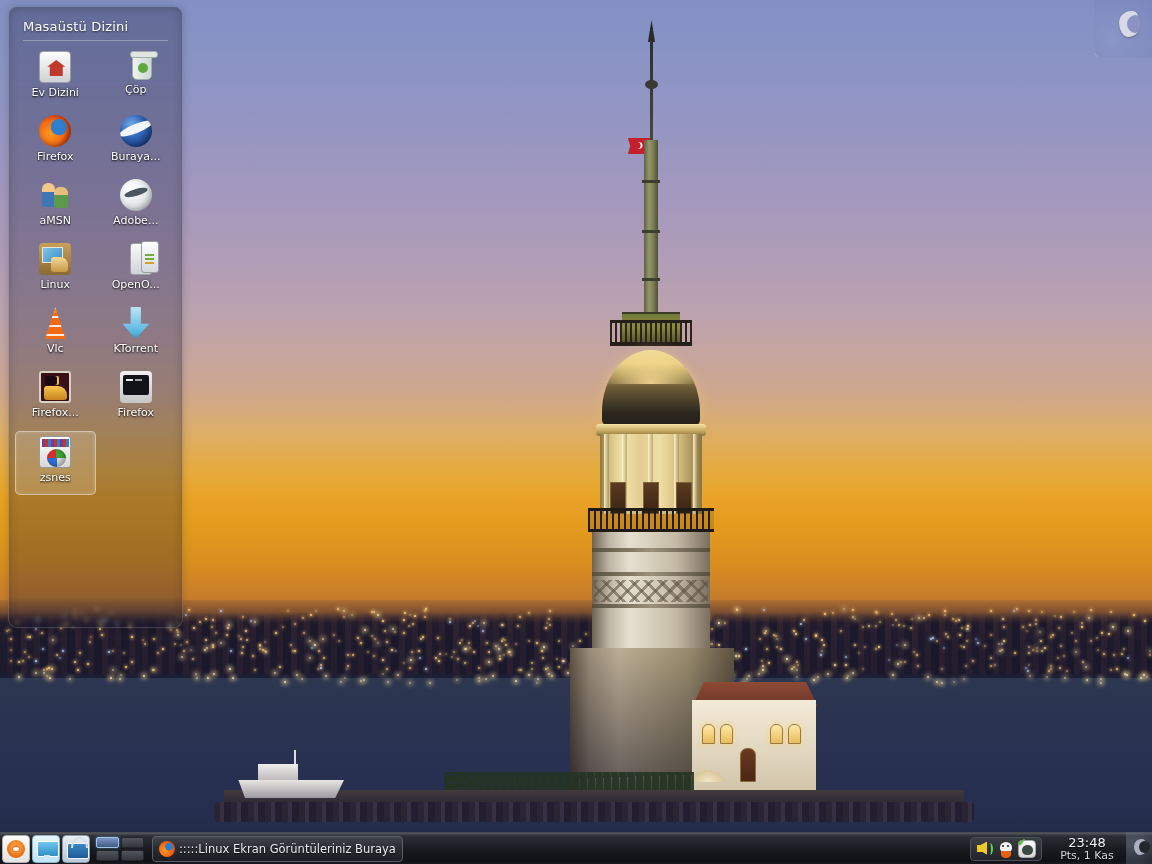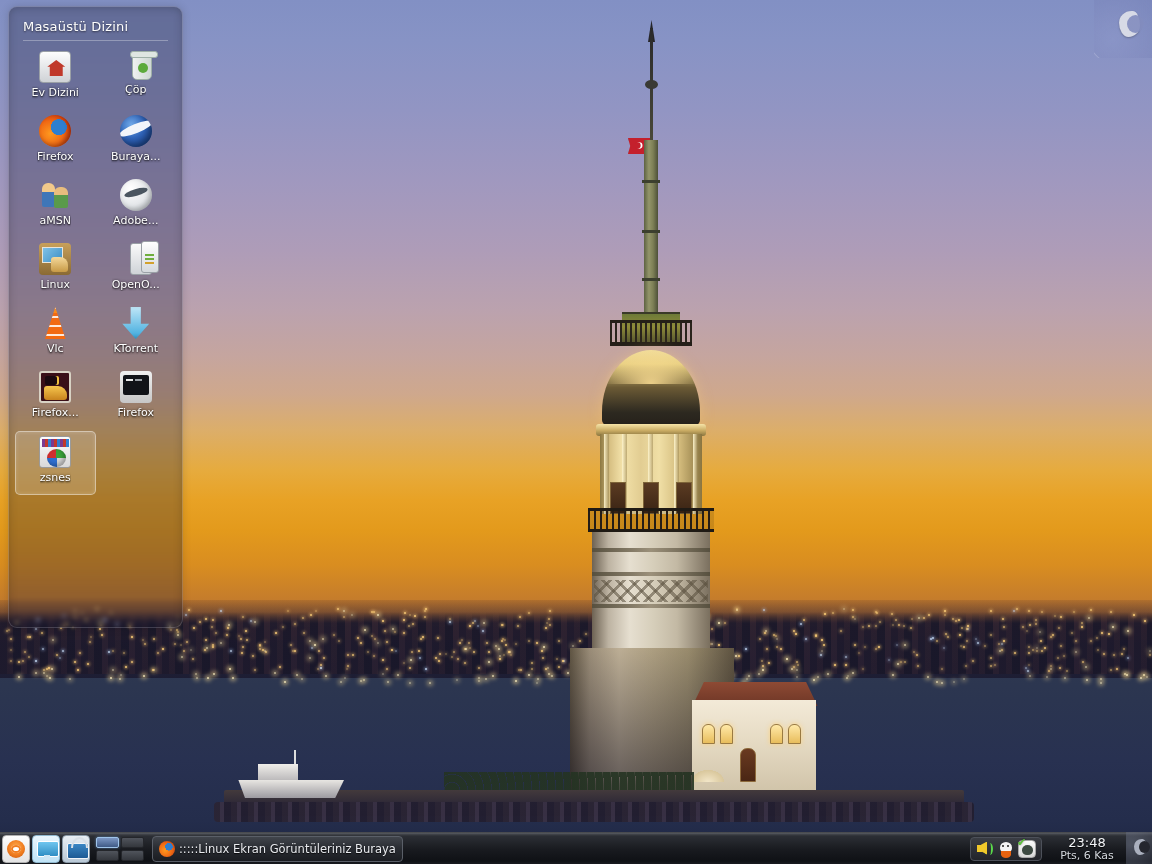--- a/index.html
+++ b/index.html
@@ -1371,19 +1371,19 @@
       <div class="tray-ic ti-volume">
         <i></i>
       </div>
       <div class="tray-ic ti-cat">
         <i></i>
       </div>
       <div class="tray-ic ti-check"><i></i></div>
     </div>
   <div id="clock">
     <div class="time">23:48</div>
-    <div class="date">Pts, 6 Kas</div>
+    <div class="date">Pts, 1 Kas</div>
   </div>
   <div id="panel-cashew">
     <div class="disc"></div>
     <div class="nut"></div>
   </div>
 </div>
 
 </body></html>

